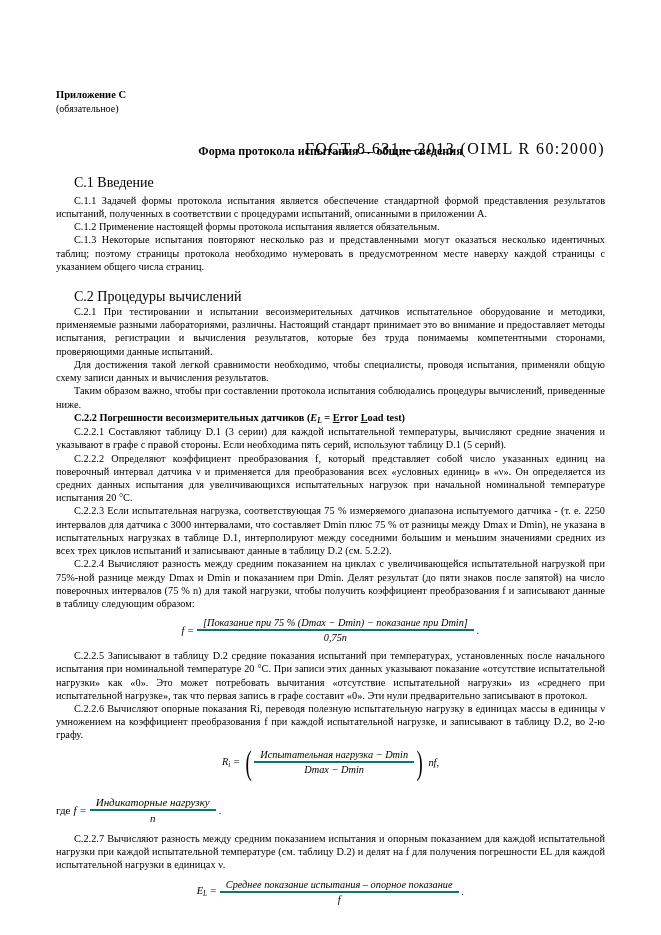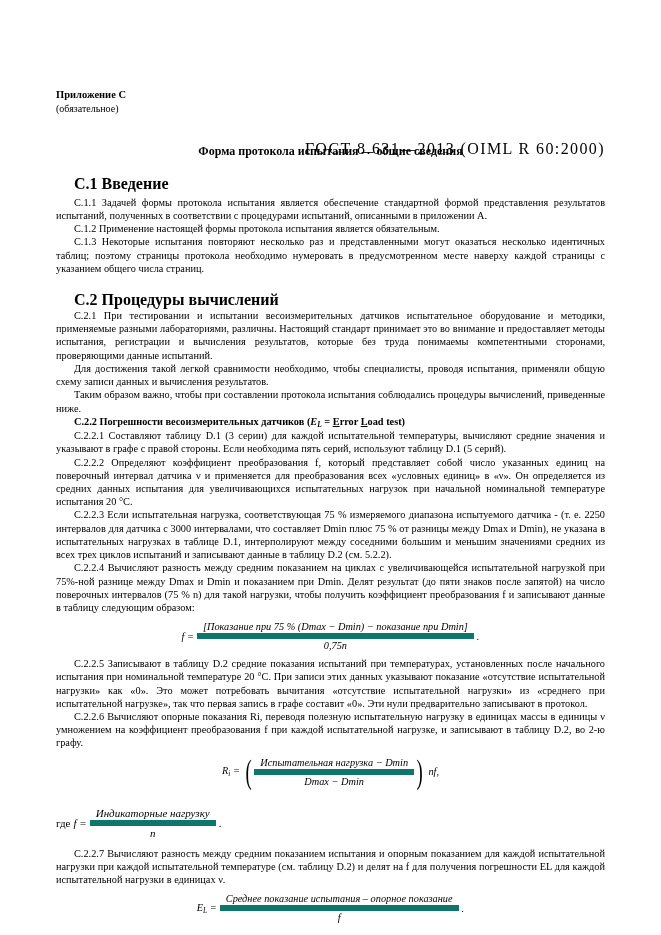--- a/index.html
+++ b/index.html
@@ -46,22 +46,22 @@
     font-size: 10px;
   }
   .doc-title {
     margin-top: 28px;
     text-align: center;
     font-size: 12px;
     font-weight: bold;
   }
   .sec-head {
     margin-top: 16px;
-    font-size: 16px;
-    font-weight: bold;
+    font-size: 14px;
+    font-weight: normal;
     padding-left: 18px;
   }
   p.body {
     margin: 0;
     font-size: 10.3px;
     line-height: 1.285;
     text-align: justify;
     text-indent: 18px;
   }
   .blk {
@@ -81,21 +81,21 @@
     font-style: italic;
   }
   .frac {
     display: inline-block;
     vertical-align: middle;
     text-align: center;
   }
   .frac .num {
     display: block;
     padding: 0 6px 1px 6px;
-    border-bottom: 6px solid #0f766e;
+    border-bottom: 2px solid #0f766e;
     white-space: nowrap;
   }
   .frac .den {
     display: block;
     padding: 1px 6px 0 6px;
     white-space: nowrap;
   }
   .eqlead {
     display: inline-block;
     vertical-align: middle;

